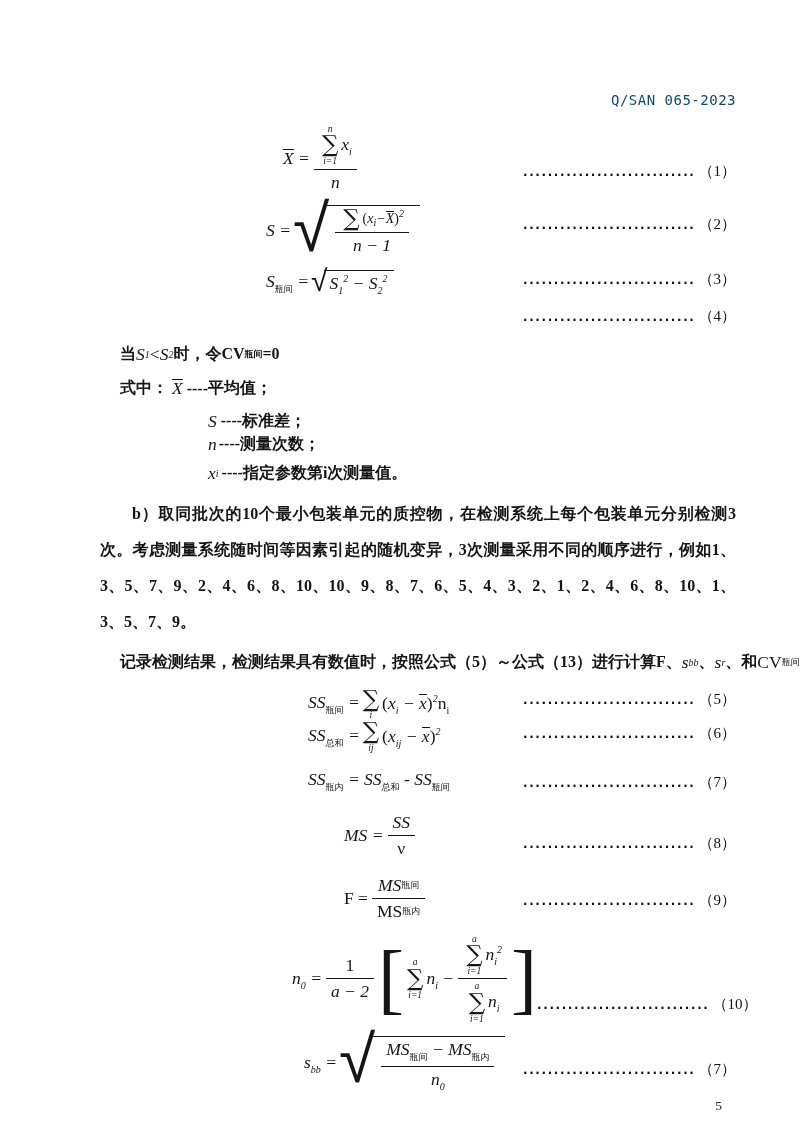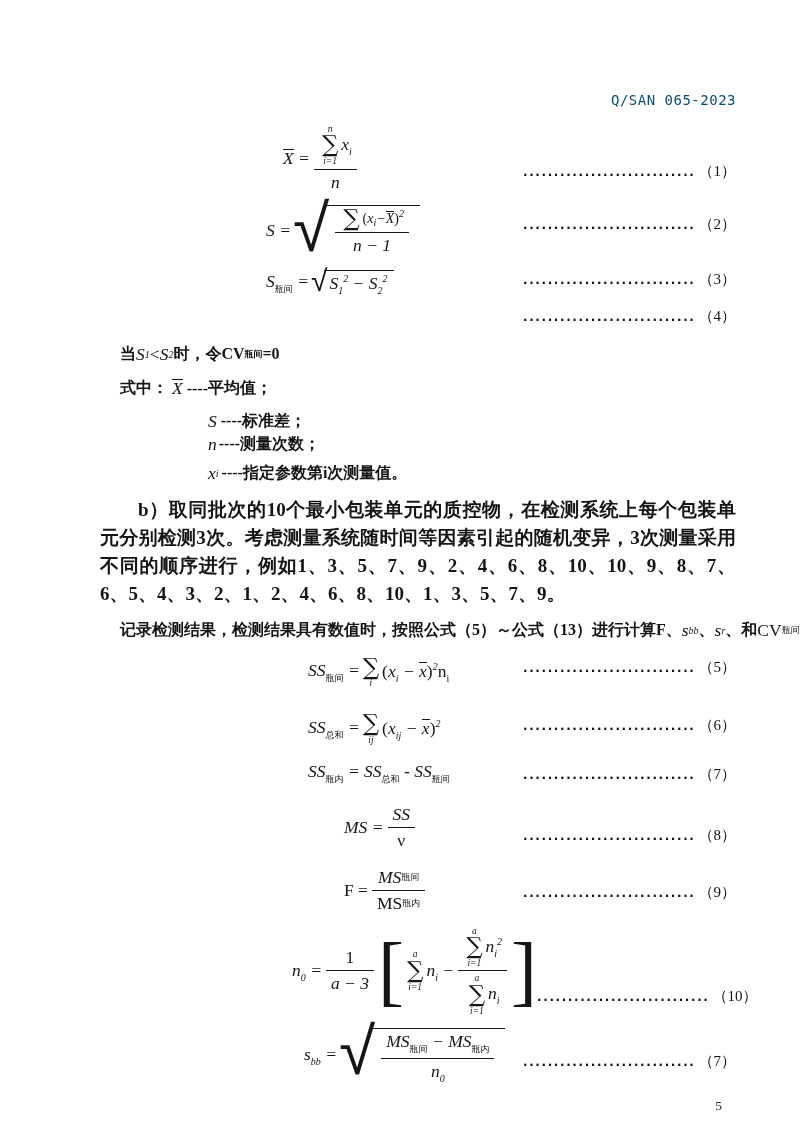--- a/index.html
+++ b/index.html
@@ -46,22 +46,22 @@
   .rad.md { font-size:30px; }
   .rad.tall { font-size:66px; }
   .radicand { border-top:1.4px solid #151515; padding:2px 7px 0 5px; display:inline-flex; align-items:center; }
 
   .bigb { font-style:normal; font-weight:300; line-height:0; align-self:center;
     font-family:"Liberation Serif", serif; font-size:78px; }
 
   
   .cjk { font-family:"Liberation Serif", serif; font-size:16px; font-weight:600; color:#151515; }
   .text-line { display:flex; align-items:center; white-space:nowrap; }
-  .para { font-family:"Liberation Serif", serif; font-size:19px; font-weight:600;
-    color:#151515; line-height:28px; text-align:justify; }
+  .para { font-family:"Liberation Serif", serif; font-size:16px; font-weight:600;
+    color:#151515; line-height:36px; text-align:justify; }
 
   .page-num { position:absolute; right:78px; bottom:17px; font-size:13.5px;
     font-family:"Liberation Serif", serif; color:#23233a; }
 </style>
 </head>
 <body>
 
 <div id="page">
 
   <div class="doc-header">Q/SAN 065-2023</div>
@@ -212,21 +212,21 @@
           <span class="lim">i</span>
         </span>
       <span class="run"><span class="up">(</span><span>x</span><sub>i</sub> <span>−</span> <span class="bar">x</span><span class="up">)</span><sup>2</sup><span class="up">n</span><sub class="up">i</sub></span>
     </div>
     <div class="leader">
         <span class="dots">............................</span>
         <span class="eqnum">（5）</span>
       </div>
   </div>
 
-  <div class="eq-row" style="margin-top:24px; padding-left:308px; --lb:10px">
+  <div class="eq-row" style="margin-top:0; padding-left:308px; --lb:10px">
     <div class="m">
       <span class="run"><span>SS</span><sub class="cn">总和</sub> <span>=</span></span>
       <span class="sum">
           <span class="sg">∑</span>
           <span class="lim">ij</span>
         </span>
       <span class="run"><span class="up">(</span><span>x</span><sub>ij</sub> <span>−</span> <span class="bar">x</span><span class="up">)</span><sup>2</sup></span>
     </div>
     <div class="leader">
         <span class="dots">............................</span>
@@ -283,21 +283,21 @@
   </div>
 
   <div class="eq-row" style="margin-top:12px; padding-left:292px; --lb:10px">
     <div class="m">
       <span class="run"><span>n</span><sub>0</sub> <span>=</span></span>
       <span class="frac">
         <span class="fnum">
             <span class="up">1</span>
           </span>
         <span class="fden">
-            <span>a − 3</span>
+            <span>a − 2</span>
           </span>
       </span>
       <span class="bigb">[</span>
       <span class="sum">
           <span class="lim">a</span>
           <span class="sg">∑</span>
           <span class="lim">i=1</span>
         </span>
       <span class="run"><span>n</span><sub>i</sub> <span>−</span></span>
       <span class="frac">

